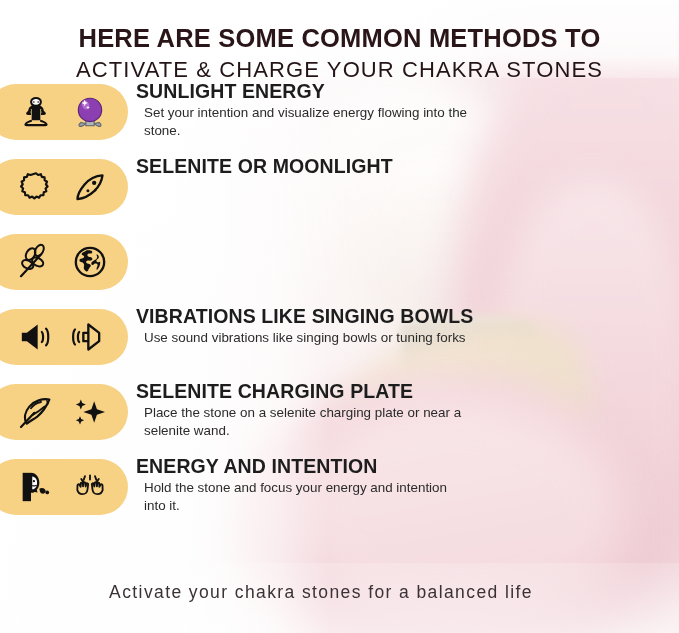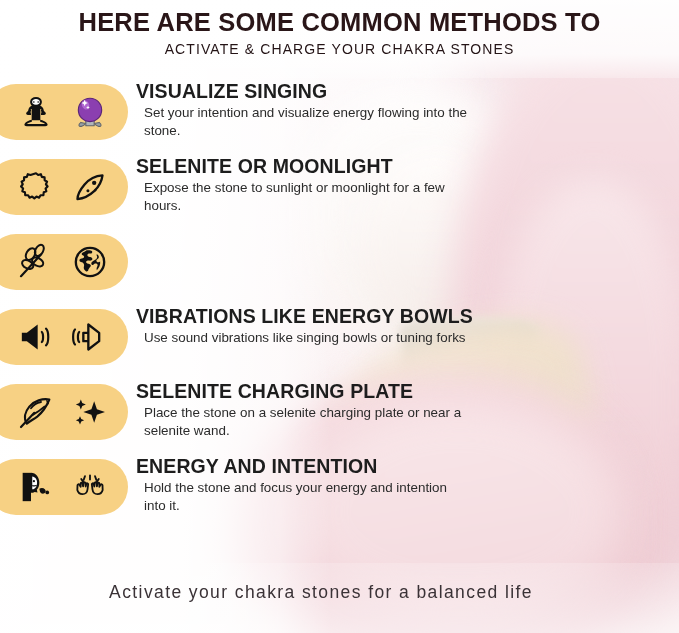--- a/index.html
+++ b/index.html
@@ -63,24 +63,24 @@
 
   
   .veil-left{top:0;left:0;width:330px;height:633px;
     background:linear-gradient(90deg,rgba(255,255,255,0.97) 0%,rgba(255,255,255,0.93) 55%,rgba(255,255,255,0.55) 85%,rgba(255,255,255,0) 100%);}
   .veil-top{top:0;left:0;width:679px;height:78px;
     background:linear-gradient(180deg,rgba(255,255,255,0.96) 0%,rgba(255,255,255,0.82) 70%,rgba(255,255,255,0.25) 100%);}
   .veil-bottom{bottom:0;left:0;width:679px;height:70px;
     background:linear-gradient(0deg,rgba(255,255,255,0.55) 0%,rgba(255,255,255,0.18) 100%);}
 
   
-  .header{position:absolute;top:0;left:0;width:679px;text-align:center;}
+  .header{position:absolute;top:16px;left:0;width:679px;text-align:center;}
   .title{margin:9px 0 0 0;font-size:25.5px;font-weight:bold;color:#2a1618;
     letter-spacing:.2px;line-height:1.05;font-family:"Liberation Sans",sans-serif;}
-  .subtitle{margin:6px 0 0 0;font-size:14px;font-weight:400;color:#241416;
+  .subtitle{margin:6px 0 0 0;font-size:22px;font-weight:400;color:#241416;
     letter-spacing:1.1px;line-height:1.1;font-family:"Liberation Sans",sans-serif;}
 
   
   .rows{position:absolute;top:78px;left:0;width:679px;}
   .row{position:relative;height:75px;}
   .pill{position:absolute;left:-12px;top:6px;width:140px;height:56px;
     background:#f7d184;border-radius:28px;
     display:flex;align-items:center;justify-content:center;gap:14px;
     padding-left:10px;box-sizing:border-box;}
   .pill svg{display:block;}
@@ -143,40 +143,39 @@
           <path d="M35 36.5c1.6 1.2 2.6 2.6 2.2 3.7-.4 1-1.8 1.3-3.4.8-1.8-.5-3.6-1.8-4.6-3.2z" fill="#9aa0a6" stroke="#5f6368" stroke-width="1.3" stroke-linejoin="round"></path>
           <path d="M19 33h10v7.5h-10z" fill="#b0b5ba" stroke="#5f6368" stroke-width="1.3" stroke-linejoin="round"></path>
           <circle cx="24" cy="21.5" r="14" fill="#8B3FB0" stroke="#5a2577" stroke-width="1.4"></circle>
           <path d="M24 7.5a14 14 0 0 1 0 28 14 14 0 0 0 0-28z" fill="#6d2a90" opacity=".85"></path>
           <ellipse cx="18.6" cy="15.5" rx="4.4" ry="5.6" transform="rotate(-22 18.6 15.5)" fill="#b66fd6" opacity=".85"></ellipse>
           <path d="M17.6 9.4l1.1 2.7 2.7 1.1-2.7 1.1-1.1 2.7-1.1-2.7-2.7-1.1 2.7-1.1z" fill="#fff"></path>
           <path d="M21.6 16.2l.7 1.7 1.7.7-1.7.7-.7 1.7-.7-1.7-1.7-.7 1.7-.7z" fill="#fff"></path>
         </svg>
       </div>
       <div class="txt">
-        <p class="m-title">VISUALIZE SINGING</p>
+        <p class="m-title">SUNLIGHT ENERGY</p>
         <p class="m-desc">Set your intention and visualize energy flowing into the stone.</p>
       </div>
     </div>
 
     <div class="row row-1">
       <div class="pill">
         <svg width="40" height="40" viewBox="0 0 48 48">
           <path d="M24 7.5l2.6 2.1 3.2-1 1.2 3.2 3.3.7.1 3.4 2.9 1.7-1.4 3.1 2 2.7-2.4 2.4.9 3.3-3.1 1.3-.4 3.3-3.4.2-1.8 2.9-3.1-1.3-2.6 2.1-2.6-2.1-3.1 1.3-1.8-2.9-3.4-.2-.4-3.3-3.1-1.3.9-3.3-2.4-2.4 2-2.7-1.4-3.1 2.9-1.7.1-3.4 3.3-.7 1.2-3.2 3.2 1z" fill="none" stroke="#111" stroke-width="2.6" stroke-linejoin="round"></path>
         </svg>
         <svg width="40" height="40" viewBox="0 0 48 48">
           <path d="M39 10c-9 .5-16.5 5-21.5 11C12 27.5 9 35 9 38.5c5.5-.5 14-3.8 20-9.5 6-5.7 9.3-13.5 10-19z" fill="none" stroke="#111" stroke-width="2.8" stroke-linejoin="round" stroke-linecap="round"></path>
           <circle cx="29" cy="19" r="2.6" fill="#111"></circle>
           <circle cx="21.5" cy="28.5" r="1.8" fill="#111"></circle>
           <circle cx="30.5" cy="28" r="1.3" fill="#111"></circle>
         </svg>
       </div>
       <div class="txt">
         <p class="m-title">SELENITE OR MOONLIGHT</p>
-        <p class="m-desc">Expose the stone to sunlight or moonlight for a few hours.</p>
       </div>
     </div>
 
     <div class="row row-2">
       <div class="pill">
         <svg width="40" height="40" viewBox="0 0 48 48">
           <path d="M6 41L30 15" stroke="#111" stroke-width="2.6" stroke-linecap="round" fill="none"></path>
           <ellipse cx="17.5" cy="14.5" rx="5" ry="7.6" transform="rotate(30 17.5 14.5)" fill="none" stroke="#111" stroke-width="2.4"></ellipse>
           <ellipse cx="28" cy="10" rx="4.6" ry="7.2" transform="rotate(30 28 10)" fill="none" stroke="#111" stroke-width="2.4"></ellipse>
           <ellipse cx="14" cy="27" rx="4.6" ry="7.2" transform="rotate(118 14 27)" fill="none" stroke="#111" stroke-width="2.4"></ellipse>
@@ -200,21 +199,21 @@
           <path d="M36 14c3.6 3 3.6 17 0 20" fill="none" stroke="#111" stroke-width="2.6" stroke-linecap="round"></path>
         </svg>
         <svg width="40" height="40" viewBox="0 0 48 48">
           <path d="M22 9v30l13-10V19z" fill="none" stroke="#111" stroke-width="2.8" stroke-linejoin="round"></path>
           <path d="M22 19h-6v10h6" fill="none" stroke="#111" stroke-width="2.8" stroke-linejoin="round"></path>
           <path d="M11 18c-2 1.7-2 10.3 0 12" fill="none" stroke="#111" stroke-width="2.6" stroke-linecap="round"></path>
           <path d="M6 15c-3 2.8-3 15.2 0 18" fill="none" stroke="#111" stroke-width="2.6" stroke-linecap="round"></path>
         </svg>
       </div>
       <div class="txt">
-        <p class="m-title">VIBRATIONS LIKE ENERGY BOWLS</p>
+        <p class="m-title">VIBRATIONS LIKE SINGING BOWLS</p>
         <p class="m-desc">Use sound vibrations like singing bowls or tuning forks</p>
       </div>
     </div>
 
     <div class="row row-5">
       <div class="pill">
         <svg width="40" height="40" viewBox="0 0 48 48">
           <path d="M40 9c-8-1.5-18 1.5-24 8.5C10.5 24 9 32 13 38c5-4 8-5 12.5-8.5C31 25 36 19 40 9z" fill="none" stroke="#111" stroke-width="2.6" stroke-linejoin="round"></path>
           <path d="M6 42L22 25" stroke="#111" stroke-width="2.6" stroke-linecap="round" fill="none"></path>
           <path d="M30 12c-5 1-9.5 4-12 7.5" fill="none" stroke="#111" stroke-width="2.2" stroke-linecap="round"></path>

